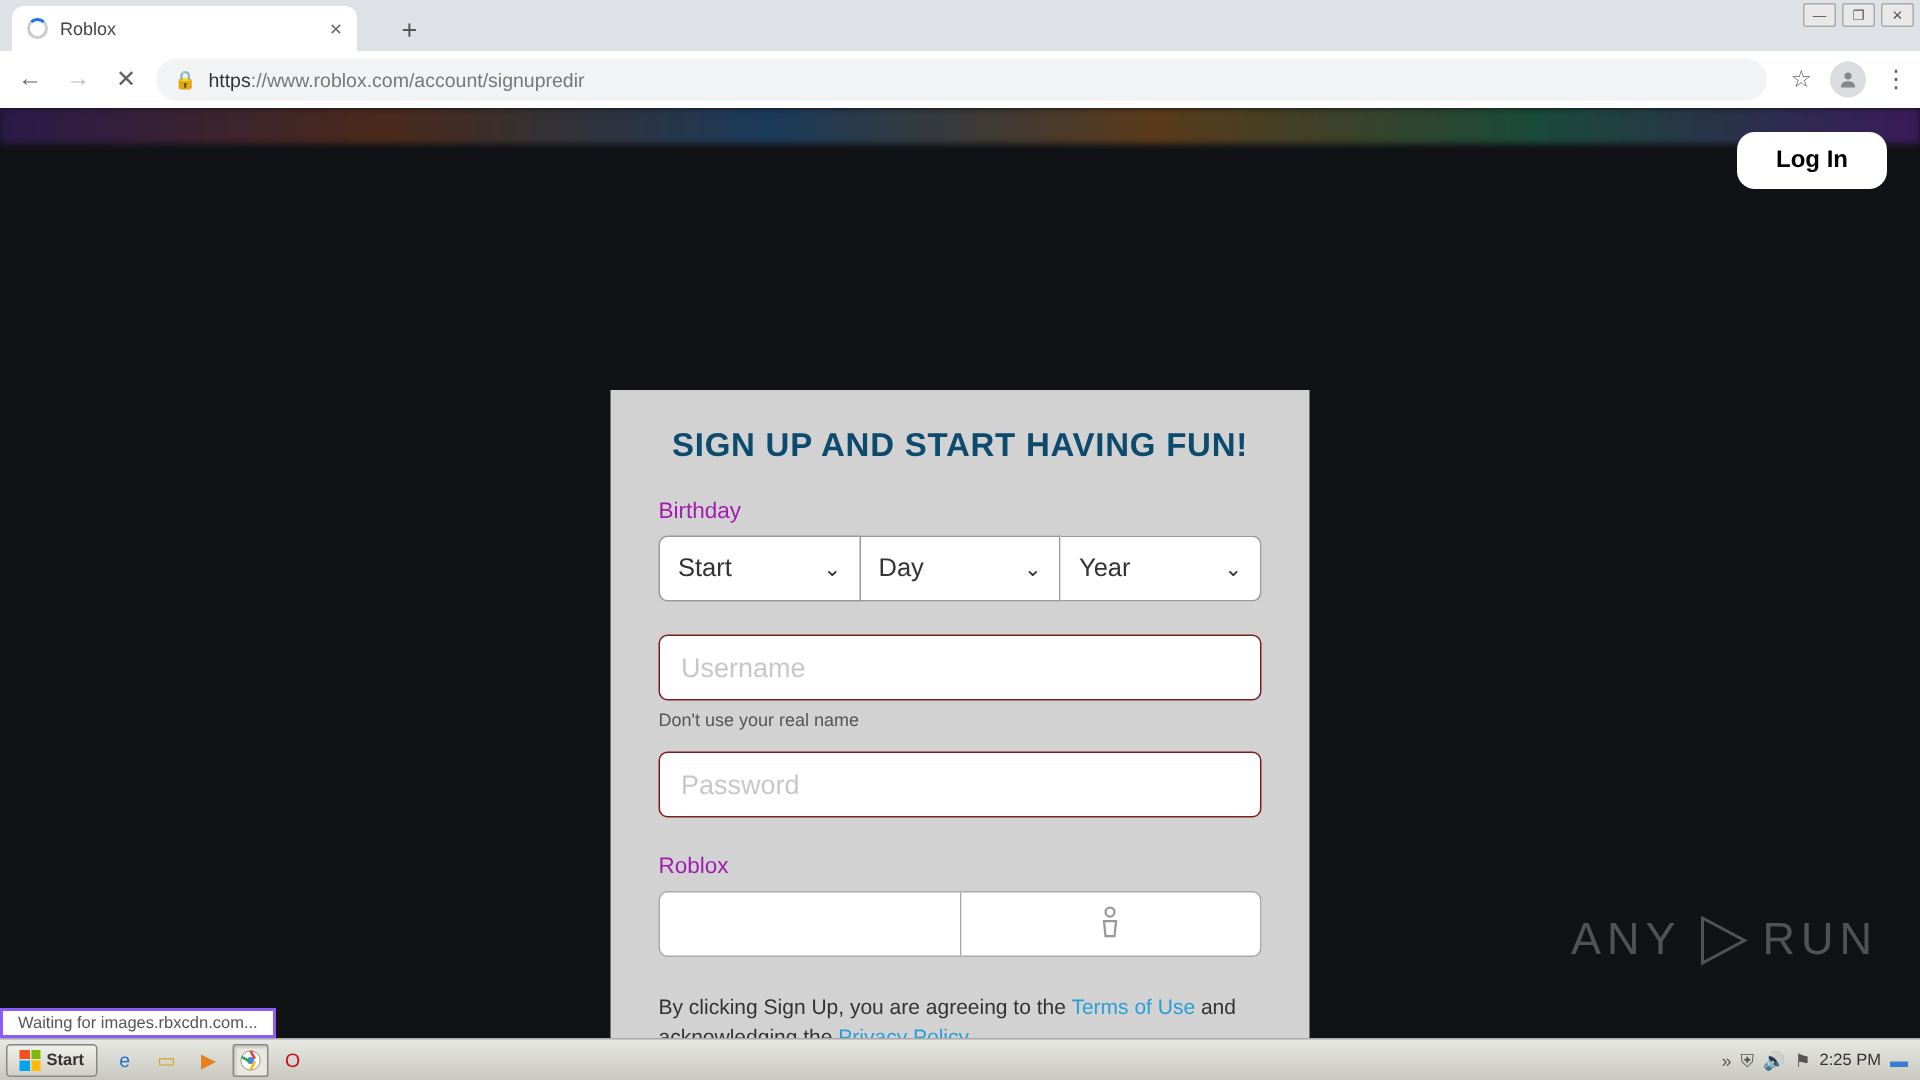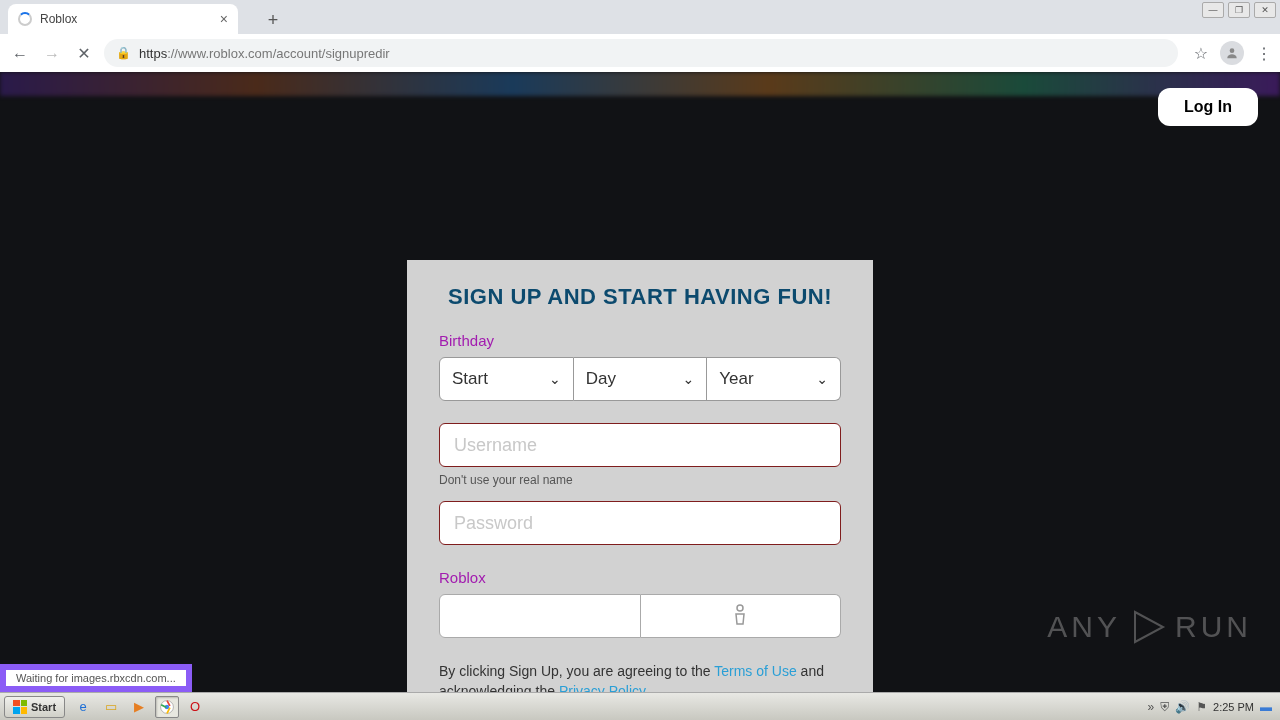--- a/index.html
+++ b/index.html
@@ -47,21 +47,21 @@
 .password-wrap { margin-bottom: 24px; }
 .gender-row { display: flex; margin-bottom: 24px; }
 .gender-btn { flex: 1; height: 44px; background: #fff; border: 1px solid #aaa; display: flex; align-items: center; justify-content: center; cursor: pointer; }
 .gender-btn:first-child { border-radius: 6px 0 0 6px; }
 .gender-btn:last-child { border-radius: 0 6px 6px 0; border-left: none; }
 .gender-icon { color: #888; }
 .terms-text { font-size: 14px; color: #333; line-height: 1.4; }
 .terms-text a { color: #2a9fd6; text-decoration: none; }
 
 
-.status-bar { position: absolute; bottom: 28px; left: 0; background: #fff; border: 6px solid #8b5cf6; padding: 2px 10px; font-size: 11px; color: #555; }
+.status-bar { position: absolute; bottom: 28px; left: 0; background: #fff; border: 2px solid #8b5cf6; padding: 2px 10px; font-size: 11px; color: #555; }
 
 
 .watermark { position: absolute; bottom: 44px; right: 28px; color: #888; font-size: 30px; font-weight: 400; letter-spacing: 4px; display: flex; align-items: center; gap: 6px; opacity: 0.55; }
 
 
 .taskbar { position: absolute; bottom: 0; left: 0; right: 0; height: 28px; background: linear-gradient(#e8e8e4, #c8c8c0); border-top: 1px solid #aaa; display: flex; align-items: center; padding: 0 4px; }
 .start-btn { height: 22px; padding: 0 8px; background: linear-gradient(#f0f0ec, #d0d0c8); border: 1px solid #888; border-radius: 3px; display: flex; align-items: center; gap: 4px; font-size: 11px; font-weight: 700; color: #333; cursor: pointer; }
 .win-flag { width: 14px; height: 14px; display: grid; grid-template-columns: 1fr 1fr; grid-template-rows: 1fr 1fr; gap: 1px; }
 .win-flag span:nth-child(1){background:#f25022}.win-flag span:nth-child(2){background:#7fba00}.win-flag span:nth-child(3){background:#00a4ef}.win-flag span:nth-child(4){background:#ffb900}
 .task-icons { display: flex; gap: 4px; margin-left: 6px; }

